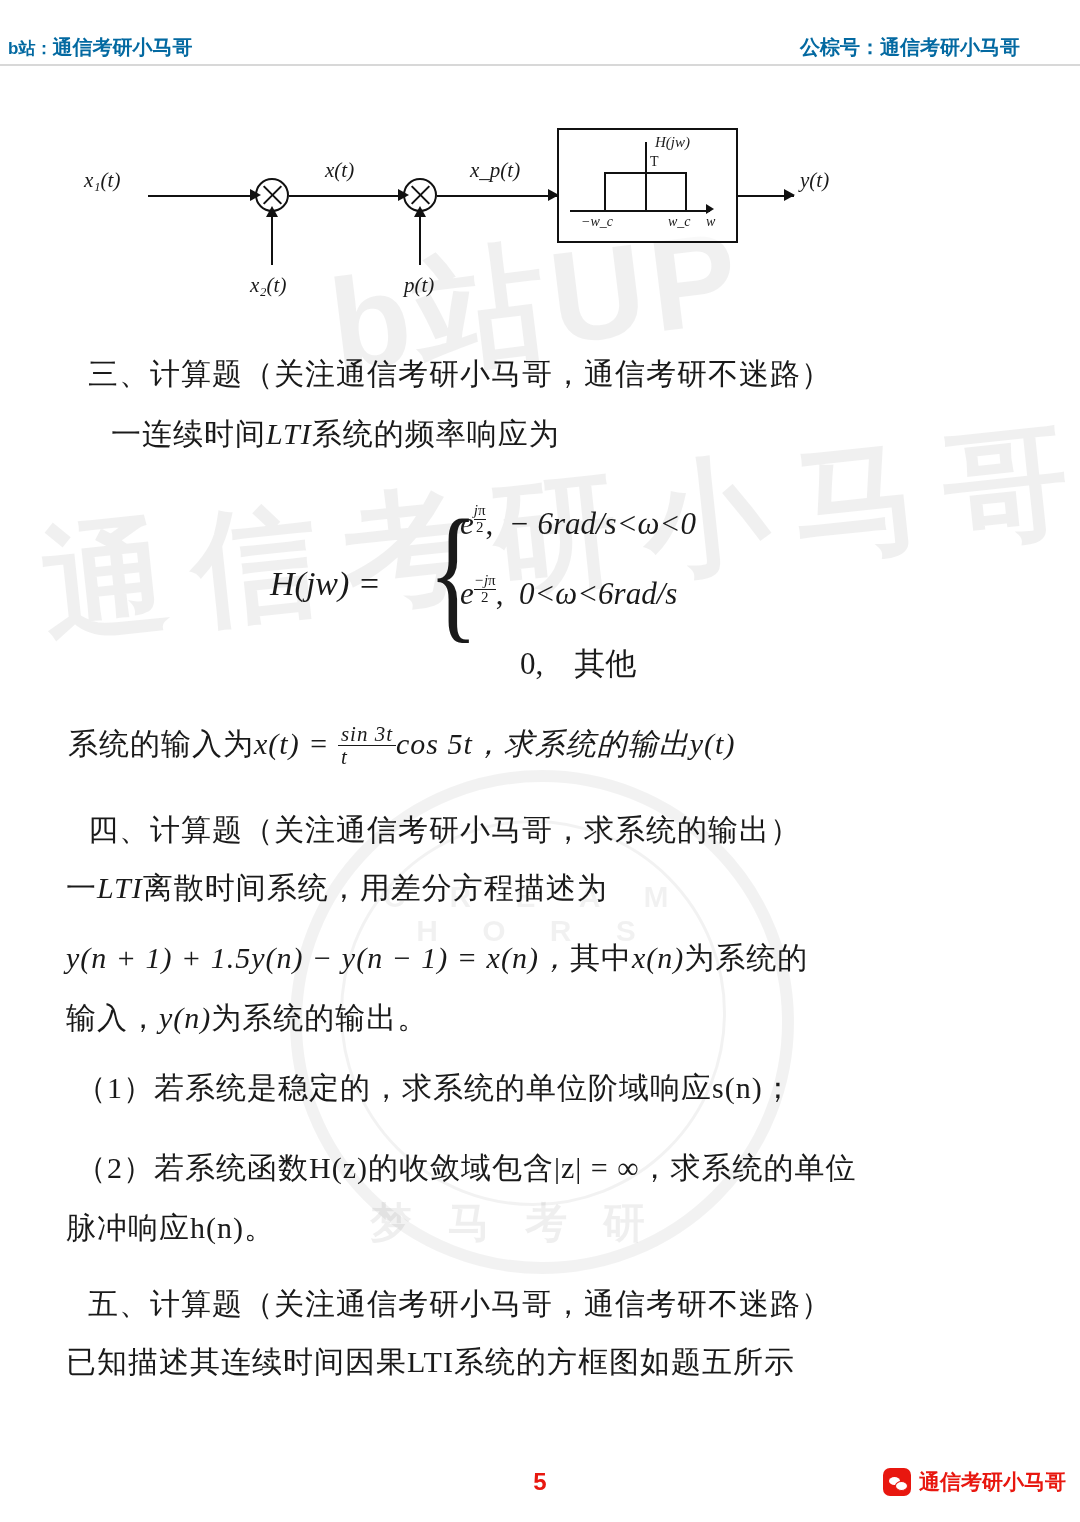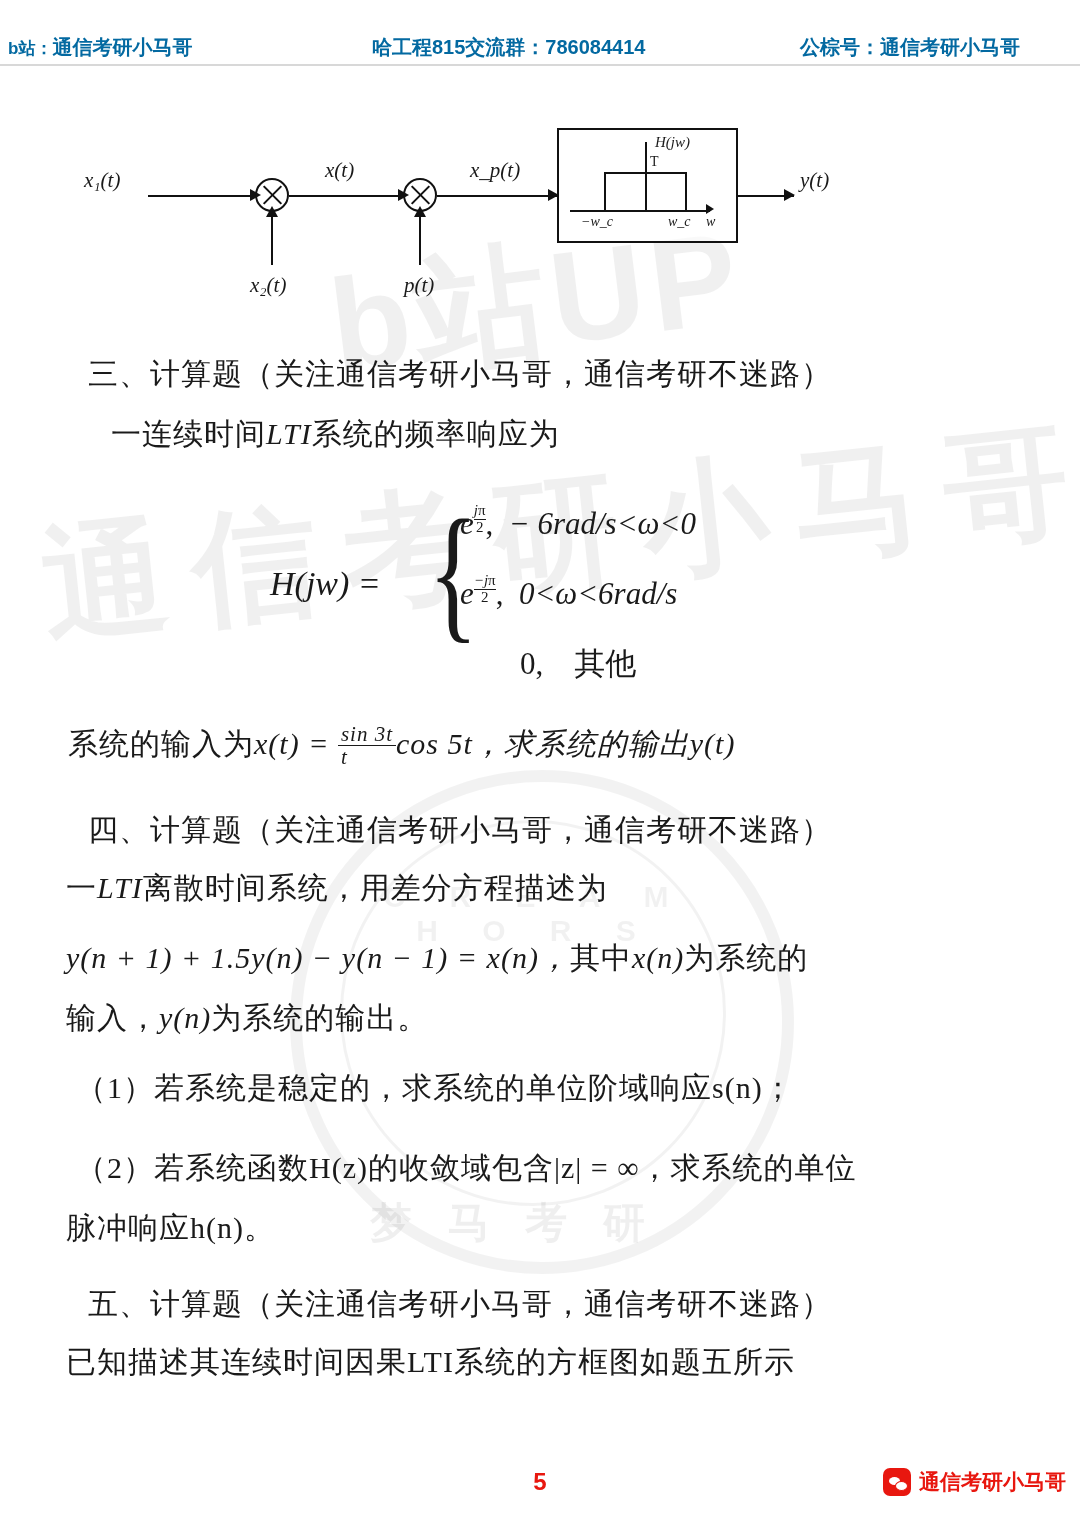--- a/index.html
+++ b/index.html
@@ -163,21 +163,20 @@
 <div class="wm wm-mid">通信考研小马哥</div>
 <div class="wm wm-circle"></div>
 <div class="wm wm-circle-inner"></div>
 <div class="wm wm-arc-text">C R E A M   H O R S</div>
 <div class="wm wm-circle-text">梦 马 考 研</div>
 
 <div class="top-bar">
   <div class="seg seg-a">
     <span class="small">b站：</span><span>通信考研小马哥</span>
   </div>
-  <div class="seg seg-b">哈工程815交流群：786084414</div>
   <div class="seg seg-c">
     <span>公棕号：</span><span>通信考研小马哥</span>
   </div>
 </div>
 
 <div class="figure">
 
   <div class="lbl" style="left:84px;top:58px;">x₁(t)</div>
   <div class="lbl" style="left:325px;top:48px;">x(t)</div>
   <div class="lbl" style="left:470px;top:48px;">x_p(t)</div>
@@ -236,21 +235,21 @@
 </div>
 
 <div class="para" style="left:68px;top:722px;">
   <span>系统的输入为</span><span class="ital">x(t) =</span>
   <span class="frac">
     <span class="num ital">sin 3t</span>
     <span class="den ital">t</span>
   </span><span class="ital">cos 5t，求系统的输出</span><span class="ital">y(t)</span>
 </div>
 
-<div class="para" style="left:88px;top:808px;">四、计算题（关注通信考研小马哥，通信考研不迷路）</div>
+<div class="para" style="left:88px;top:808px;">四、计算题（关注通信考研小马哥，求系统的输出）</div>
 <div class="para" style="left:66px;top:866px;">
   <span>一</span><span class="ital">LTI</span><span>离散时间系统，用差分方程描述为</span>
 </div>
 <div class="para" style="left:66px;top:936px;">
   <span class="ital">y(n + 1) + 1.5y(n) − y(n − 1) = x(n)，</span><span>其中</span><span class="ital">x(n)</span><span>为系统的</span>
 </div>
 <div class="para" style="left:66px;top:996px;">
   <span>输入，</span><span class="ital">y(n)</span><span>为系统的输出。</span>
 </div>
 <div class="para" style="left:76px;top:1066px;">（1）若系统是稳定的，求系统的单位阶域响应s(n)；</div>

